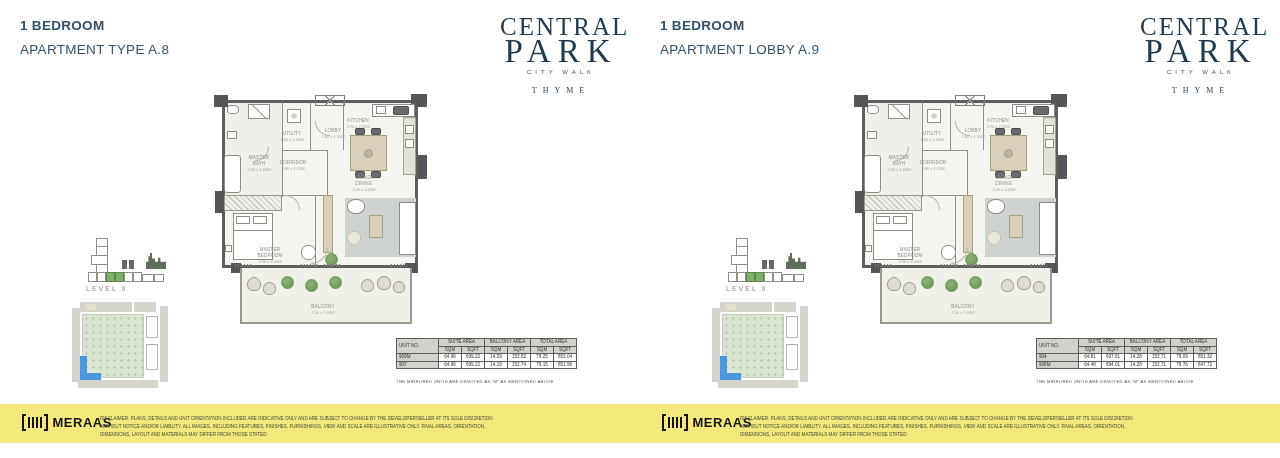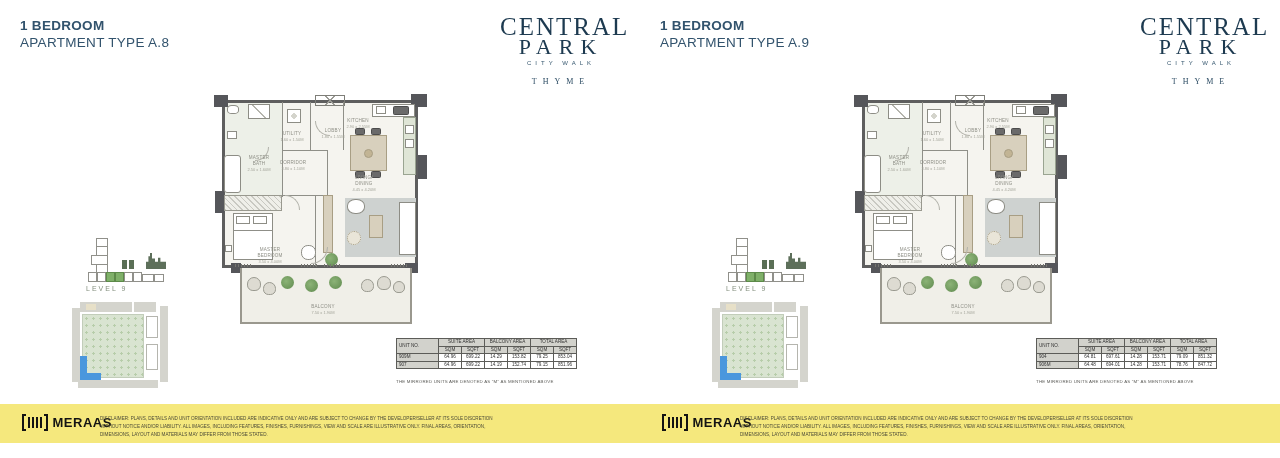--- a/index.html
+++ b/index.html
@@ -7,27 +7,27 @@
   body {
     width:1280px; height:458px; background:#ffffff;
     font-family:"Liberation Sans", sans-serif; position:relative; overflow:hidden;
   }
   .panel { position:absolute; top:0; width:640px; height:308px; }
   #panel0 { left:0; } #panel1 { left:640px; }
 
   
   .title { position:absolute; left:20px; top:18px; color:#32536d; }
   .title .t1 { font-size:13.5px; font-weight:700; letter-spacing:.3px; }
-  .title .t2 { font-size:13.5px; font-weight:400; letter-spacing:.3px; margin-top:2px; }
+  .title .t2 { font-size:13.5px; font-weight:400; letter-spacing:.3px; margin-top:9px; }
 
   
   .brand { position:absolute; left:500px; top:16px; width:122px; text-align:center;
            color:#1d3a50; font-family:"Liberation Serif", serif; }
   .brand .b1 { font-size:25px; letter-spacing:2px; line-height:.85; }
-  .brand .b2 { font-size:22px; letter-spacing:7px; line-height:.88; }
+  .brand .b2 { font-size:33px; letter-spacing:7px; line-height:.88; }
   .brand .b3 { font-size:6px; letter-spacing:4px; margin-top:3px; color:#35566e;
                font-family:"Liberation Sans", sans-serif; }
   .brand .b4 { font-size:8px; letter-spacing:6px; margin-top:11px; color:#2a4a62;
                font-family:"Liberation Serif", serif; }
 
   
   .keyplan { position:absolute; left:78px; top:238px; width:90px; height:58px; }
   .kc { position:absolute; background:#fff; border:1px solid #90908a; }
   .kc.hl { background:#7fb069; border-color:#5d8a4a; }
   .bicon1 { position:absolute; left:44px; top:22px; width:14px; height:9px;
@@ -287,21 +287,21 @@
       <td>851.96</td>
     </tr>
   </tbody>
     </table>
   <div class="footnote">THE MIRRORED UNITS ARE DENOTED AS "M" AS MENTIONED ABOVE</div>
 </section>
 
 <section class="panel" id="panel1">
   <div class="title">
     <div class="t1">1 BEDROOM</div>
-    <div class="t2">APARTMENT TYPE A.9</div>
+    <div class="t2">APARTMENT LOBBY A.9</div>
   </div>
 
   <div class="brand">
     <div class="b1">CENTRAL</div>
     <div class="b2">PARK</div>
     <div class="b3">CITY WALK</div>
     <div class="b4">THYME</div>
   </div>
 
   <div class="keyplan">

